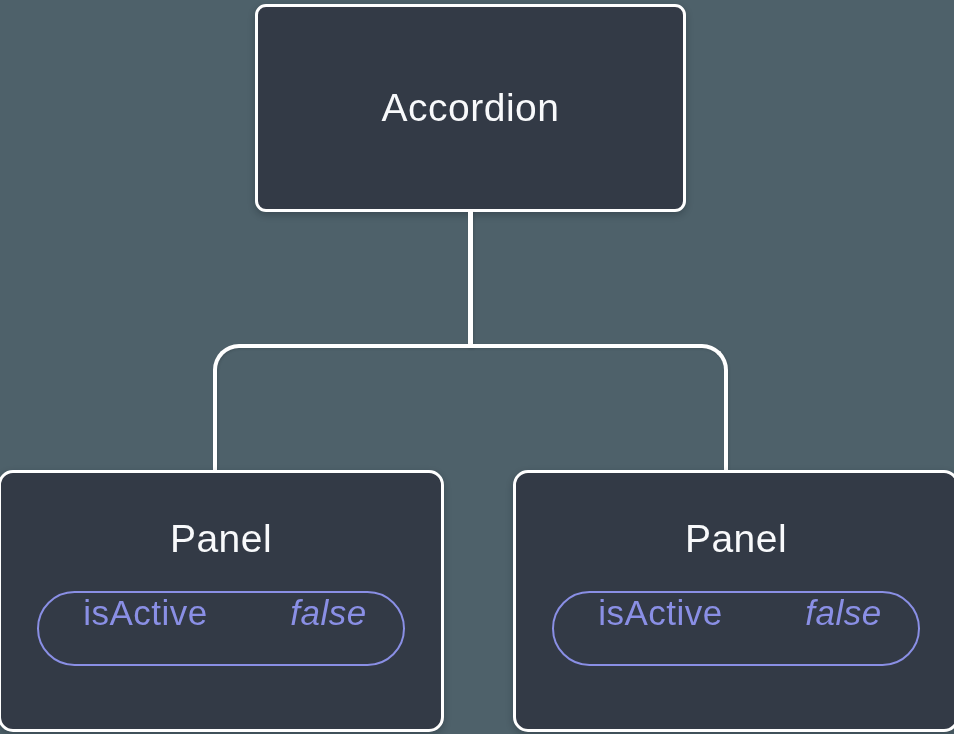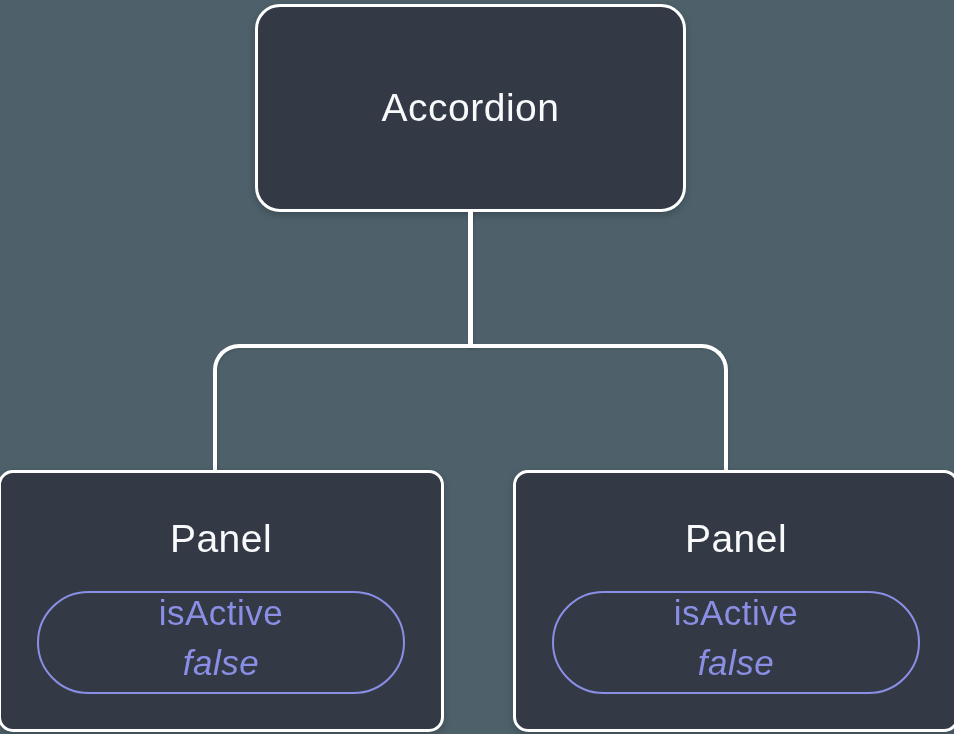--- a/index.html
+++ b/index.html
@@ -17,21 +17,21 @@
   }
   .node {
     position: absolute;
     background: var(--node-bg, #333A46);
     border: 3px solid var(--connector, #FFFFFF);
     box-shadow: 0 3px 7px rgba(15, 20, 30, 0.28);
   }
   .root-node {
     left: 255px; top: 4px;
     width: 431px; height: 208px;
-    border-radius: 25px;
+    border-radius: 11px;
     display: flex; align-items: center; justify-content: center;
   }
   .node-label {
     color: var(--node-text, #F8F9FB);
     font-size: 39px;
     font-weight: 500;
     letter-spacing: 0.5px;
     line-height: 44px;
   }
   .connector-stem {
@@ -56,27 +56,26 @@
     top: 470px;
     height: 262px;
     border-radius: 15px;
     padding-top: 44px;
     display: flex; flex-direction: column; align-items: center;
   }
   .panel-left  { left: -2px;  width: 446px; }
   .panel-right { left: 513px; width: 446px; }
   .pill {
     margin-top: 30px;
-    width: 368px; height: 103px;
+    width: 368px; height: 75px;
     border: 2px solid var(--accent, #8A8FE5);
     border-radius: 52px;
-    display: flex; align-items: center;
+    display: flex; align-items: flex-start;
     color: var(--accent, #8A8FE5);
     overflow: hidden;
-    flex-direction: column;
   }
   .pill-cell {
     display: flex; align-items: center; justify-content: center;
     font-size: 35px;
     font-weight: 400;
     letter-spacing: 0.5px;
   }
   .pill-key { width: 213px; }
   .pill-divider { width: 2px; background: var(--accent, #8A8FE5); }
   .pill-value { flex: 1; font-style: italic; }

